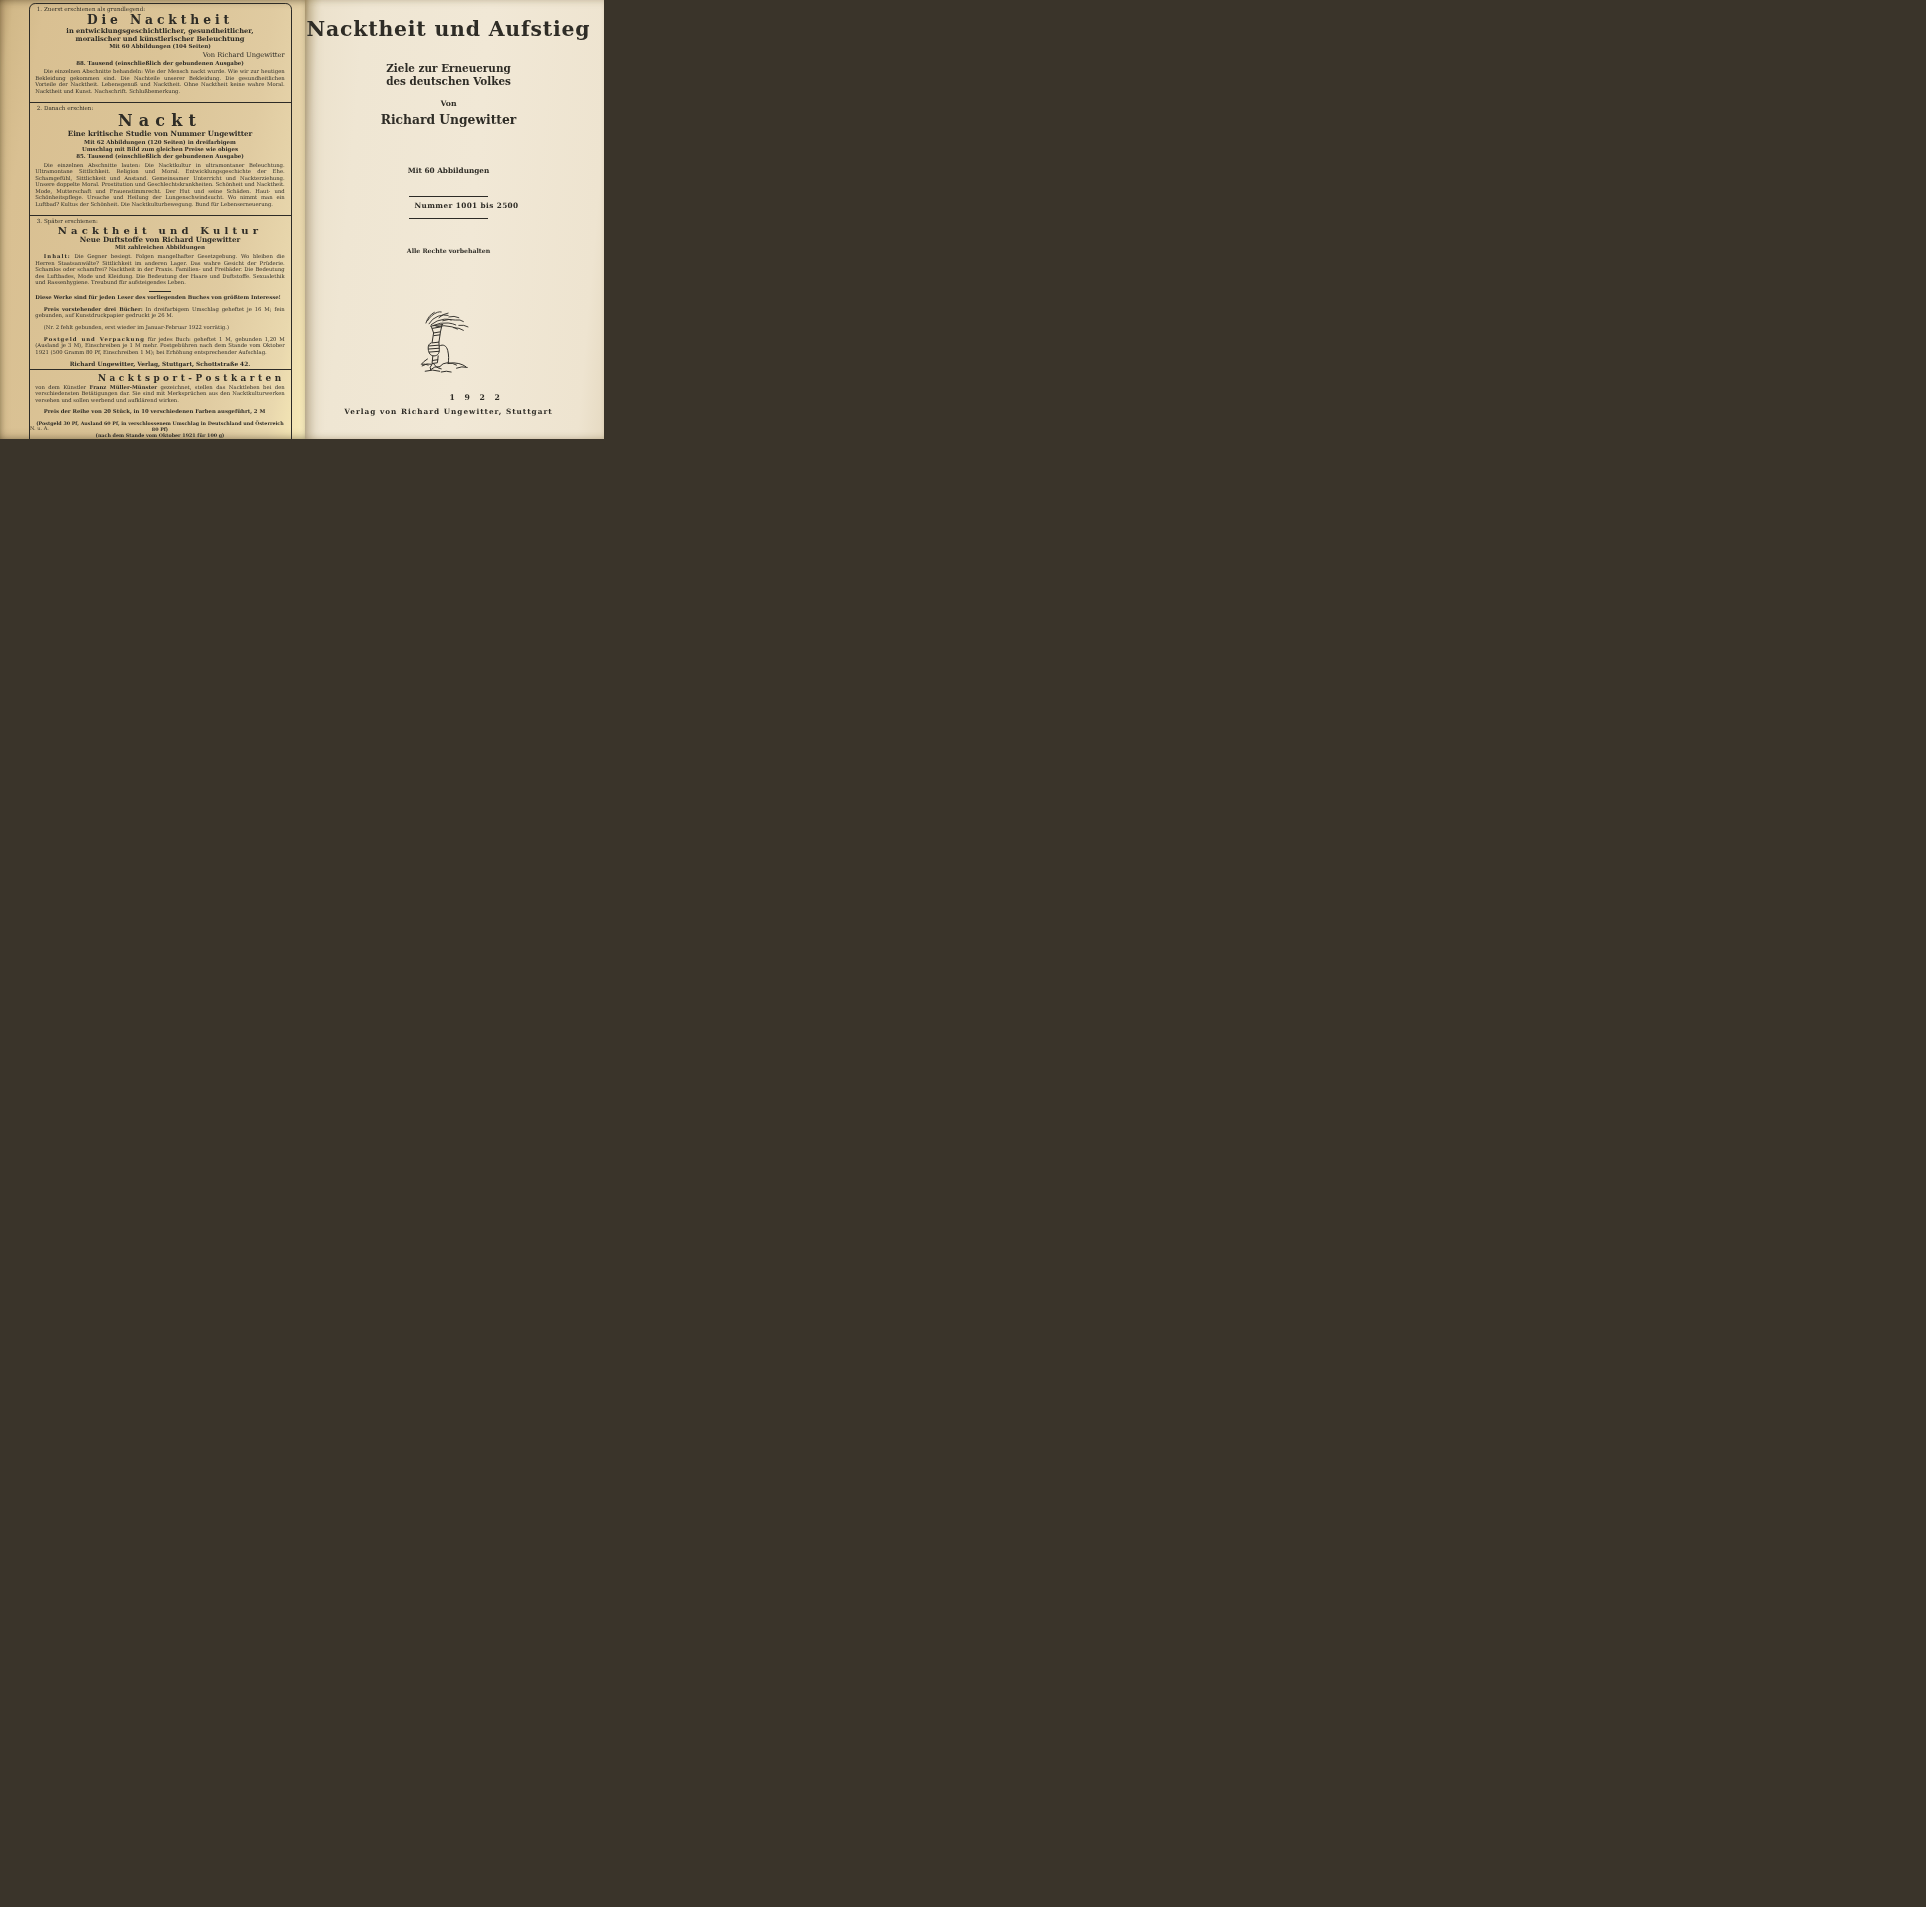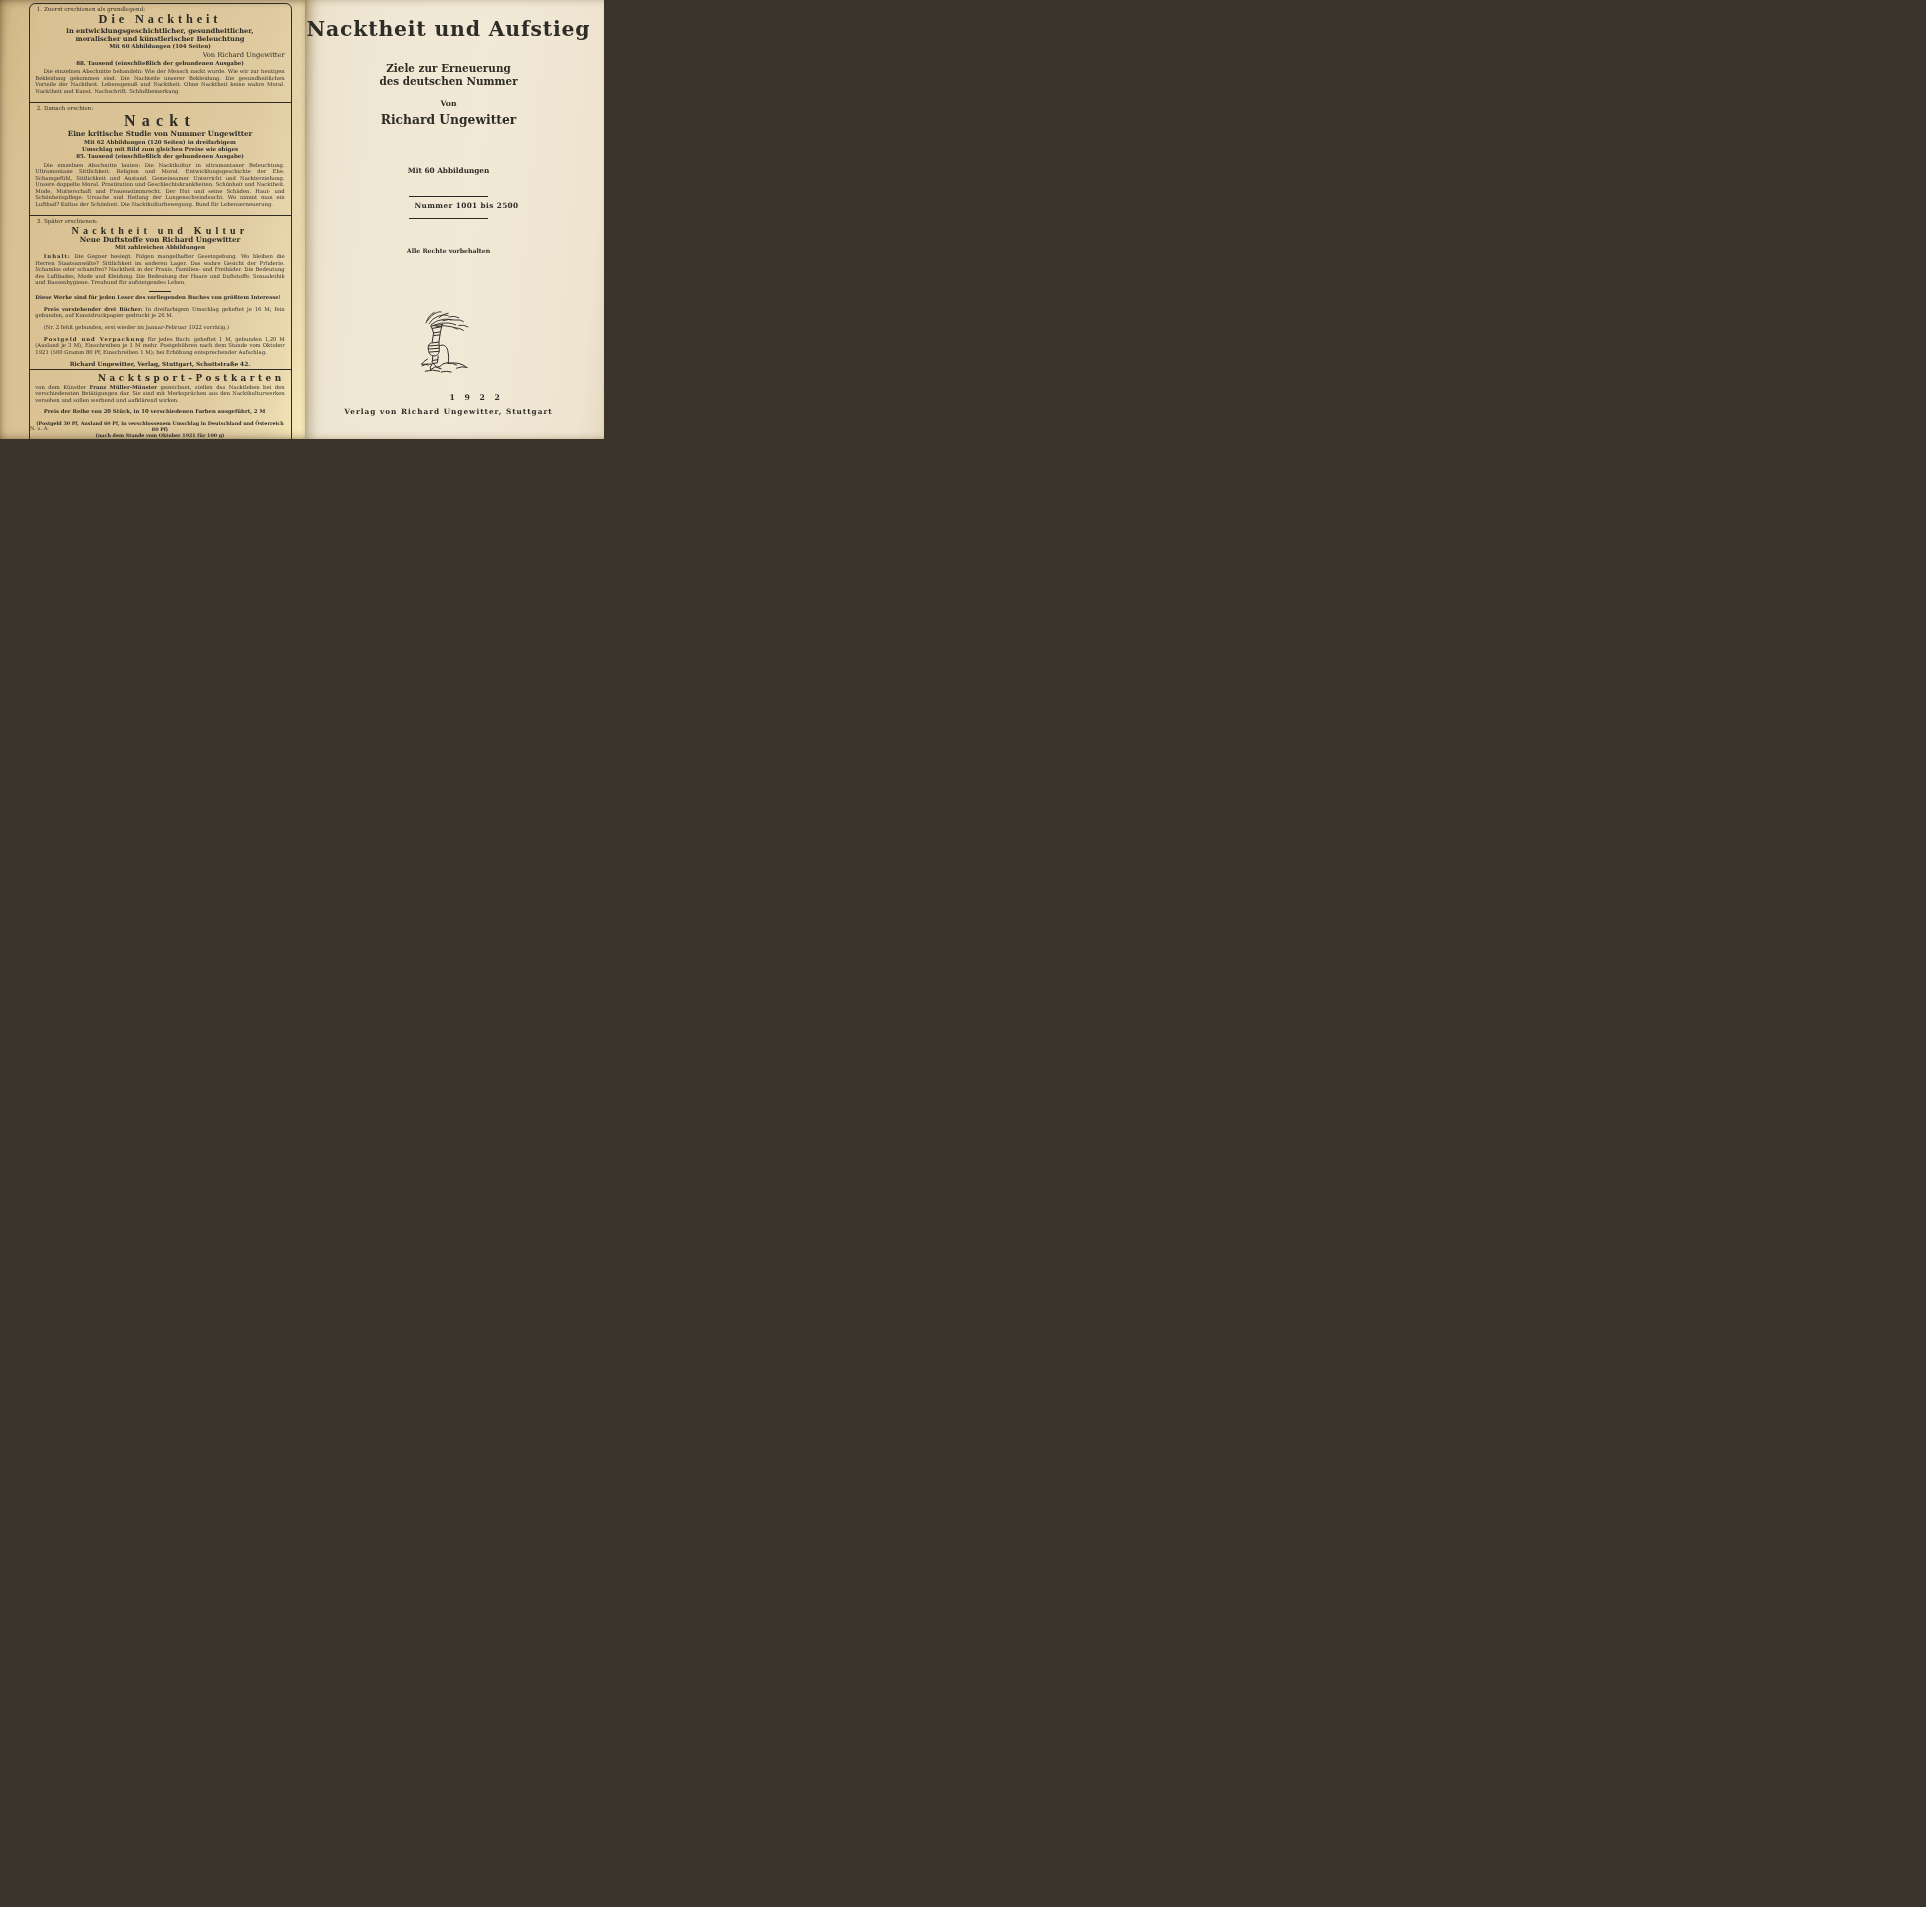--- a/index.html
+++ b/index.html
@@ -10,21 +10,21 @@
     background:linear-gradient(100deg,#c2a677 0%,#d2b989 4%,#d9c092 12%,#dbc497 45%,#e0cba1 72%,#e9d8ae 90%,#f4e6b5 97%,#f7ecc0 100%);
     box-shadow:inset 0 5.4px 8.5px -5.4px rgba(60,45,20,.55), inset 5.4px 0 10px -6.2px rgba(60,45,20,.5), inset 0 -6.2px 9.2px -6.2px rgba(60,45,20,.5);}
   .page.right{left:305px;width:299px;
     background:linear-gradient(95deg,#cdbb95 0%,#e2d5b8 1.5%,#ece2cd 5%,#efe6d3 18%,#f1e8d6 55%,#eee4d0 92%,#e6dac2 100%);
     box-shadow:inset 10px 0 13px -7px rgba(110,88,45,.55), inset 0 3.9px 7px -4.6px rgba(110,88,45,.3), inset 0 -4.6px 7.7px -5.4px rgba(110,88,45,.35);}
   .adbox{position:absolute;left:28.5px;top:3.1px;width:263px;border:1.2px solid #2d2b26;border-radius:6.2px;
     box-sizing:border-box;overflow:hidden;}
   .sec{padding:1.9px 5.8px 2.3px 5.8px;border-bottom:1.2px solid #2d2b26;}
   .sec:last-child{border-bottom:none;}
   .intro{font-size:5.6px;line-height:1.2;margin:0.4px 0 0 1.5px;}
-  .bk-title{font-weight:bold;text-align:center;font-size:12.3px;line-height:1.12;letter-spacing:3.9px;margin-top:0px;font-family:Liberation Serif, serif;}
+  .bk-title{font-weight:bold;text-align:center;font-size:12.3px;line-height:1.12;letter-spacing:3.9px;margin-top:0px;}
   .bk-title.t2{font-size:16px;letter-spacing:6.2px;}
   .bk-title.t3{font-size:10px;letter-spacing:4.2px;}
   .bk-sub{font-weight:bold;text-align:center;font-size:6.7px;line-height:1.22;}
   .bk-meta{font-weight:bold;text-align:center;font-size:5.5px;line-height:1.3;}
   .bk-von{font-weight:normal;text-align:right;font-size:6.7px;line-height:1.3;margin:0.4px 0;}
   .body-p{font-size:5.3px;line-height:1.23;text-align:justify;margin-top:1.5px;}
   .ind{text-indent:8.5px;}
   .b{font-weight:bold;}
   .sp{letter-spacing:1px;font-weight:bold;}
   .hr-short{width:22.3px;height:1.2px;background:#2d2b26;margin:2.3px auto 1.9px auto;}
@@ -102,21 +102,21 @@
 
       </div>
 
     </div>
     <div class="corner-mark">N. u. A.</div>
   </div>
 
   <div class="page right">
     <div class="rc rp-title">Nacktheit und Aufstieg</div>
     <div class="rc rp-sub1">Ziele zur Erneuerung</div>
-    <div class="rc rp-sub2">des deutschen Nummer</div>
+    <div class="rc rp-sub2">des deutschen Volkes</div>
     <div class="rc rp-von">Von</div>
     <div class="rc rp-author">Richard Ungewitter</div>
     <div class="rc rp-abb">Mit 60 Abbildungen</div>
     <div class="rp-rule rule1"></div>
     <div class="rc rp-nummer">Nummer 1001 bis 2500</div>
     <div class="rp-rule rule2"></div>
     <div class="rc rp-rights">Alle Rechte vorbehalten</div>
 
     <div class="rp-torch">
       <svg width="65" height="71" viewBox="0 0 170 185" fill="none" xmlns="http://www.w3.org/2000/svg">

